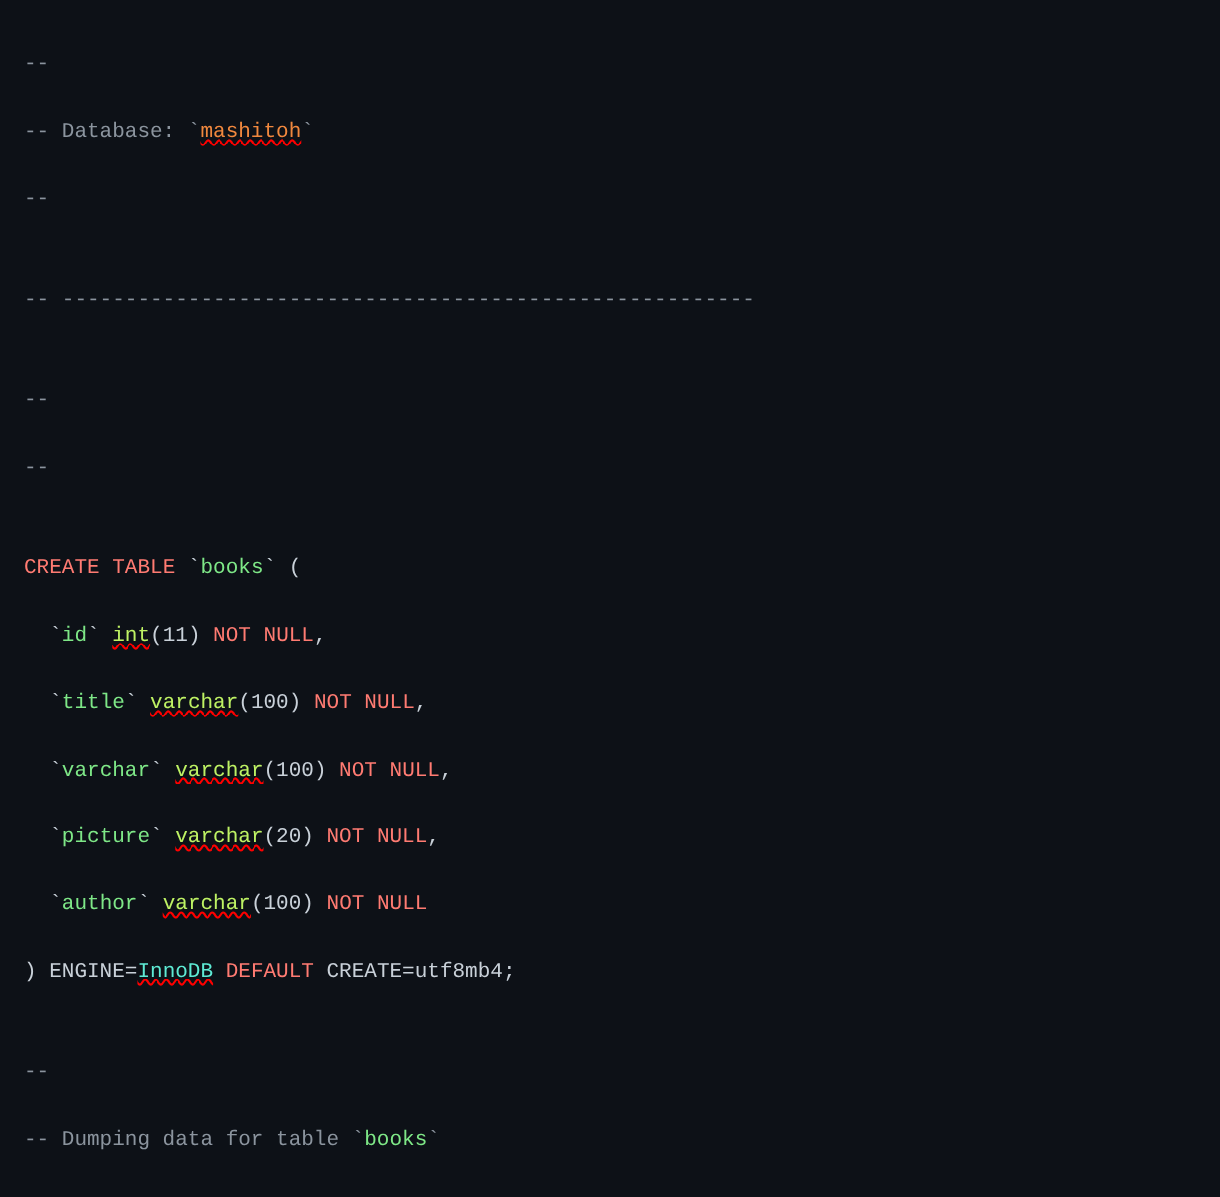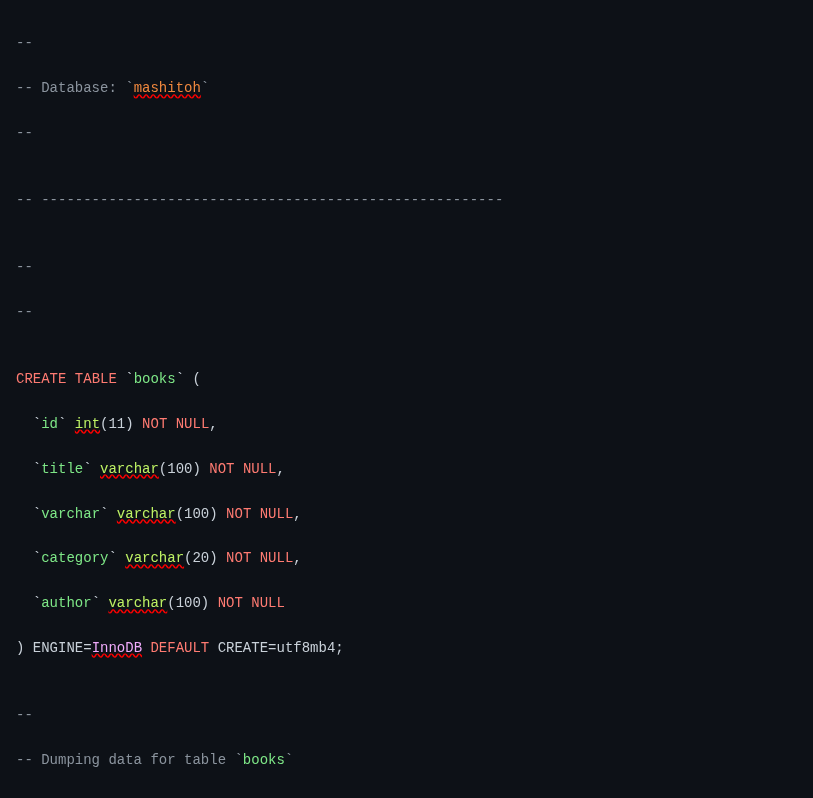--- a/index.html
+++ b/index.html
@@ -32,21 +32,21 @@
       display: block;
       white-space: pre;
     }
 
     
     .comment { color: #8b949e; }
     .keyword { color: #ff7b72; }
     .datatype { color: #bef264; }
     .tablename { color: #7ee787; }
     .constraint { color: #ff7b72; }
-    .engine-val { color: #f0abfc; }
+    .engine-val { color: #5eead4; }
     .col-name { color: #7ee787; margin-top: 12px; }
     .db-name { color: #f0883e; text-decoration: underline wavy red; text-align: right; }
     .underline-red { text-decoration: underline wavy red; }
     .normal { color: #c9d1d9; }
   </style>
 </head>
 <body>
 
 <div class="code-container">
 <span class="code-line"><span class="comment">--</span></span>
@@ -55,21 +55,21 @@
 <span class="code-line"></span>
 <span class="code-line"><span class="comment">-- -------------------------------------------------------</span></span>
 <span class="code-line"></span>
 <span class="code-line"><span class="comment">--</span></span>
 <span class="code-line"><span class="comment">--</span></span>
 <span class="code-line"></span>
 <span class="code-line"><span class="keyword">CREATE</span><span class="normal"> </span><span class="keyword">TABLE</span><span class="normal"> `</span><span class="tablename">books</span><span class="normal">` (</span></span>
 <span class="code-line"><span class="normal">  `</span><span class="col-name">id</span><span class="normal">` </span><span class="datatype underline-red">int</span><span class="normal">(11) </span><span class="constraint">NOT NULL</span><span class="normal">,</span></span>
 <span class="code-line"><span class="normal">  `</span><span class="col-name">title</span><span class="normal">` </span><span class="datatype underline-red">varchar</span><span class="normal">(100) </span><span class="constraint">NOT NULL</span><span class="normal">,</span></span>
 <span class="code-line"><span class="normal">  `</span><span class="col-name">varchar</span><span class="normal">` </span><span class="datatype underline-red">varchar</span><span class="normal">(100) </span><span class="constraint">NOT NULL</span><span class="normal">,</span></span>
-<span class="code-line"><span class="normal">  `</span><span class="col-name">category</span><span class="normal">` </span><span class="datatype underline-red">varchar</span><span class="normal">(20) </span><span class="constraint">NOT NULL</span><span class="normal">,</span></span>
+<span class="code-line"><span class="normal">  `</span><span class="col-name">picture</span><span class="normal">` </span><span class="datatype underline-red">varchar</span><span class="normal">(20) </span><span class="constraint">NOT NULL</span><span class="normal">,</span></span>
 <span class="code-line"><span class="normal">  `</span><span class="col-name">author</span><span class="normal">` </span><span class="datatype underline-red">varchar</span><span class="normal">(100) </span><span class="constraint">NOT NULL</span></span>
 <span class="code-line"><span class="normal">) ENGINE=</span><span class="engine-val underline-red">InnoDB</span><span class="normal"> </span><span class="keyword">DEFAULT</span><span class="normal"> CREATE=utf8mb4;</span></span>
 <span class="code-line"></span>
 <span class="code-line"><span class="comment">--</span></span>
 <span class="code-line"><span class="comment">-- Dumping data for table `</span><span class="tablename">books</span><span class="comment">`</span></span>
 
 <span class="code-line"></span>
 
 
 

